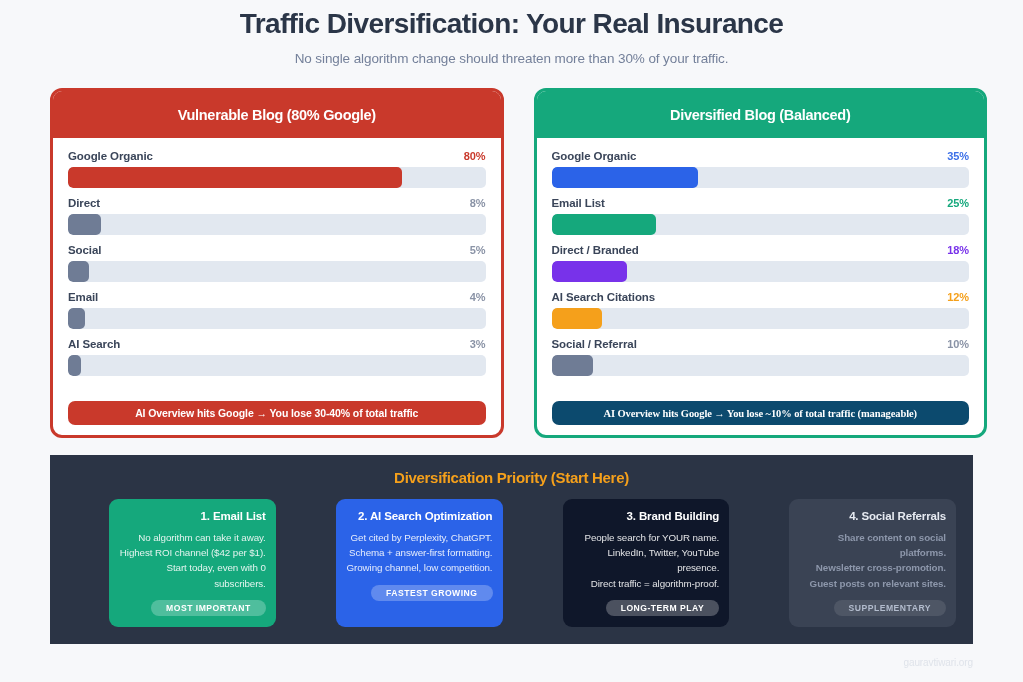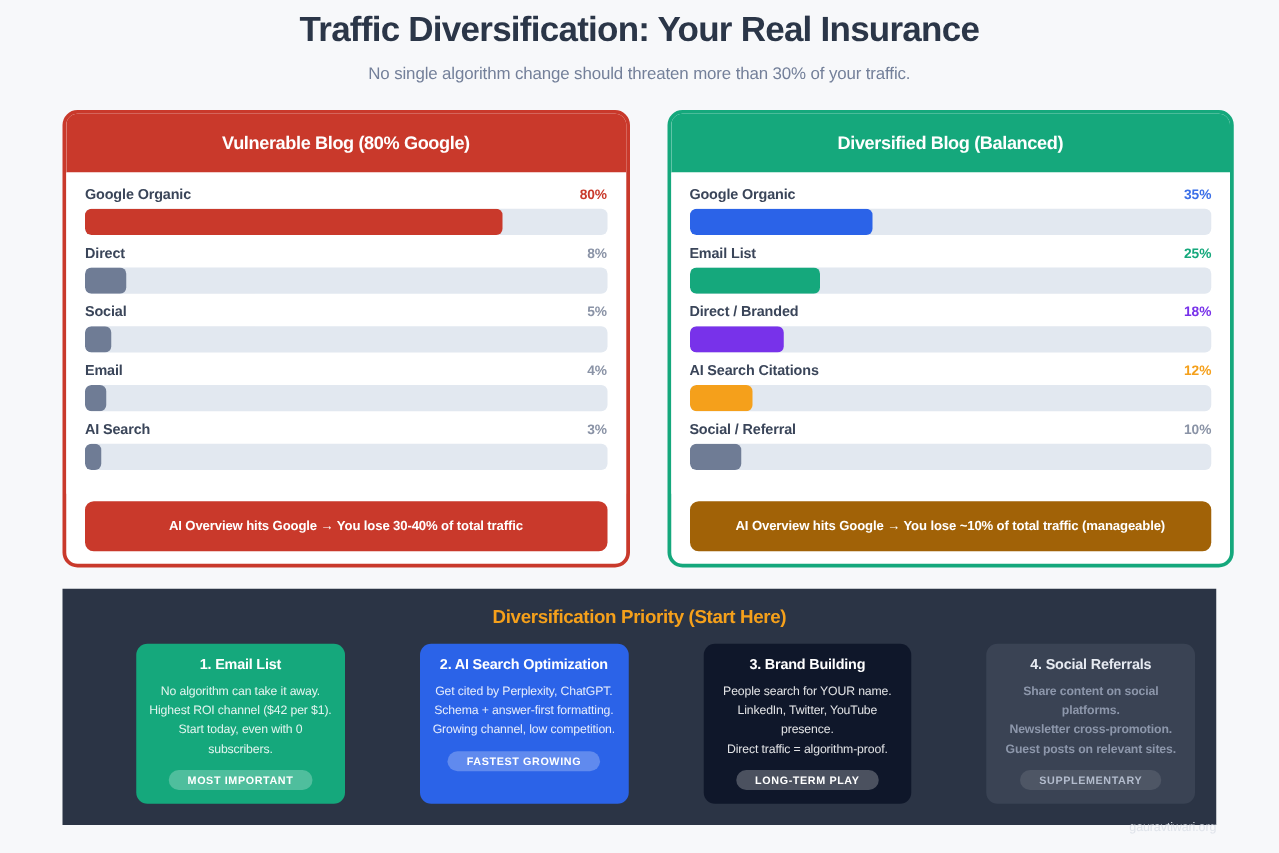--- a/index.html
+++ b/index.html
@@ -98,32 +98,32 @@
   }
 
   .bar-fill {
     height: 100%;
     border-radius: 5px;
   }
 
   .panel-footer {
     margin: 6px 15px 10px 15px;
     border-radius: 7px;
-    height: 40px;
+    height: 24px;
     display: flex;
     align-items: center;
     justify-content: center;
     font-size: 10.5px;
     font-weight: bold;
     color: #ffffff;
     letter-spacing: -0.1px;
   }
 
   .panel.vulnerable .panel-footer { background: #c9392b; }
-  .panel.diversified .panel-footer { background: #a16207; }
+  .panel.diversified .panel-footer { background: #0c4a6e; font-family: Liberation Serif, serif; }
 
   
   .priority {
     margin: 17px 50px 0 50px;
     background: #2b3445;
     border-radius: 0;
     padding: 14px 17px 17px 17px;
   }
 
   .priority-title {
@@ -137,21 +137,21 @@
 
   .cards {
     display: flex;
     gap: 18px;
   }
 
   .card {
     flex: 1;
     border-radius: 9px;
     padding: 11px 10px 11px 10px;
-    text-align: center;
+    text-align: right;
     margin-left: 42px;
   }
 
   .card-title {
     font-size: 11.5px;
     font-weight: bold;
     color: #ffffff;
     margin-bottom: 8px;
     letter-spacing: -0.15px;
   }

